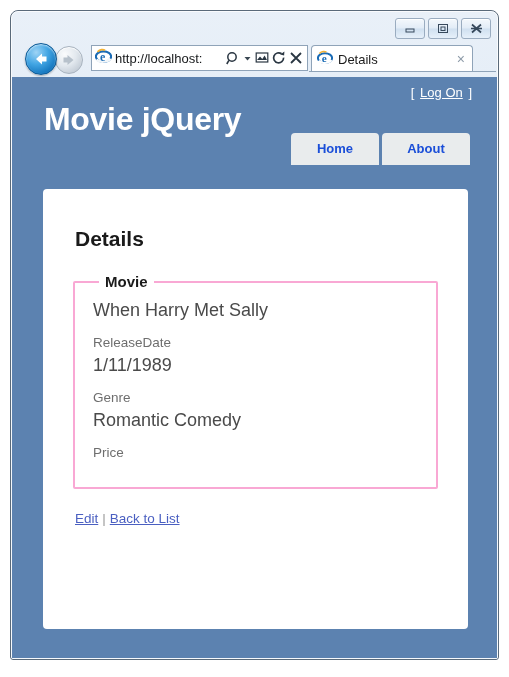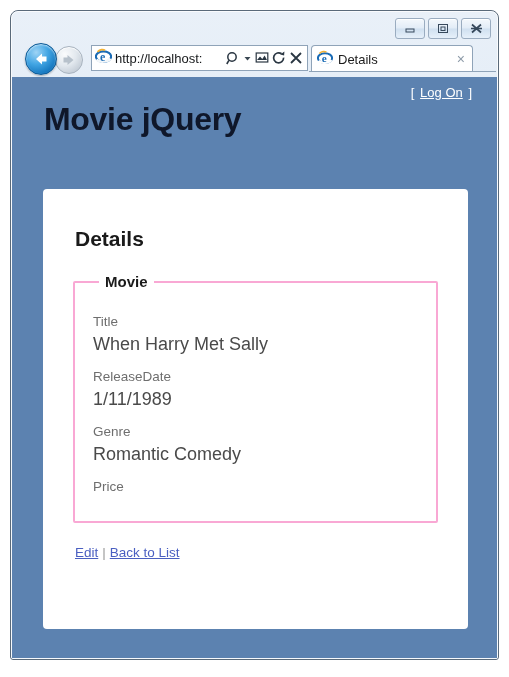--- a/index.html
+++ b/index.html
@@ -193,21 +193,21 @@
     color: #ffffff;
     text-decoration: underline;
     margin: 0 2px;
   }
   .site-title {
     position: absolute;
     left: 32px;
     top: 24px;
     font-size: 32px;
     font-weight: bold;
-    color: #0f172a;
+    color: #ffffff;
     letter-spacing: -0.3px;
   }
   .main-nav {
     position: absolute;
     right: 27px;
     bottom: 0;
     display: flex;
     align-items: flex-end;
     gap: 3px;
   }
@@ -383,29 +383,32 @@
 
       <div class="site-header">
         <div class="logon-area">
           <span class="bracket">[</span>
           <a class="logon-link" href="#">Log On</a>
           <span class="bracket">]</span>
         </div>
 
         <div class="site-title">Movie jQuery</div>
 
+        <div class="main-nav">
+          <div class="nav-tab">Home</div>
+          <div class="nav-tab">About</div>
+        </div>
       </div>
 
       <div class="content-card">
         <h1 class="page-heading">Details</h1>
 
         <fieldset class="movie-fieldset">
           <legend>Movie</legend>
 
-          <div class="field-label">Title</div>
           <div class="field-value">When Harry Met Sally</div>
 
           <div class="field-label">ReleaseDate</div>
           <div class="field-value">1/11/1989</div>
 
           <div class="field-label">Genre</div>
           <div class="field-value">Romantic Comedy</div>
 
           <div class="field-label">Price</div>
         </fieldset>

